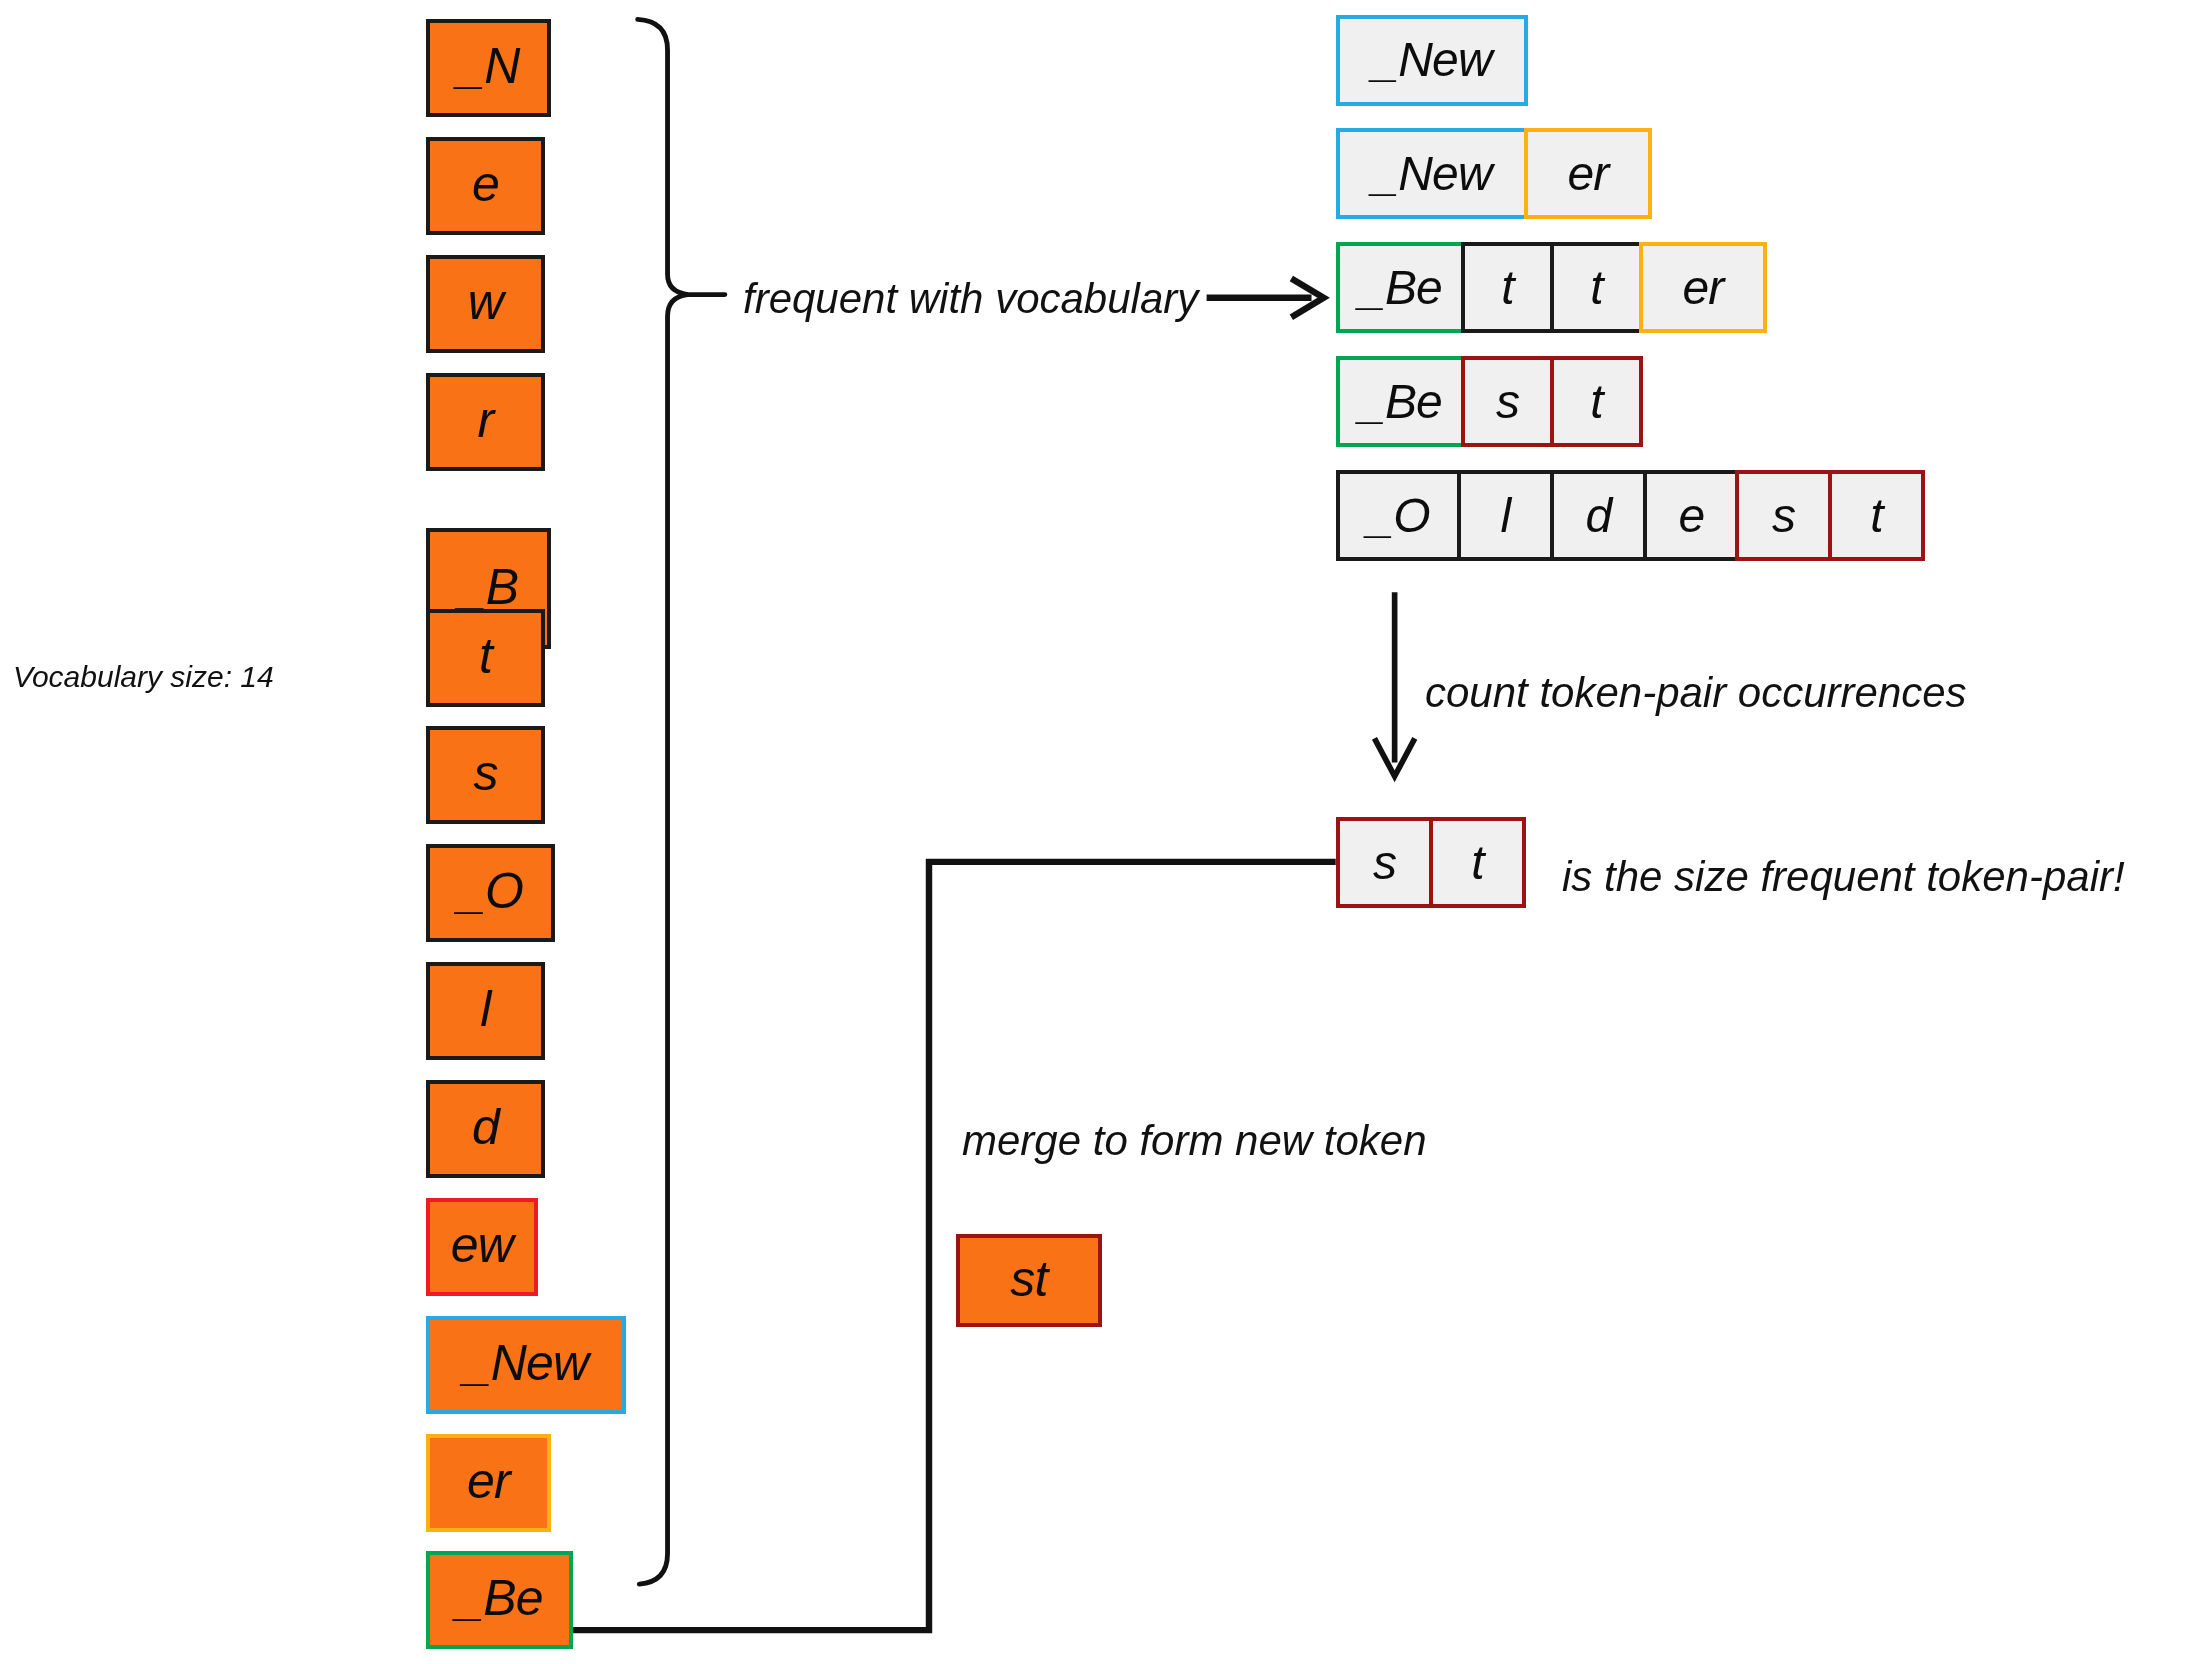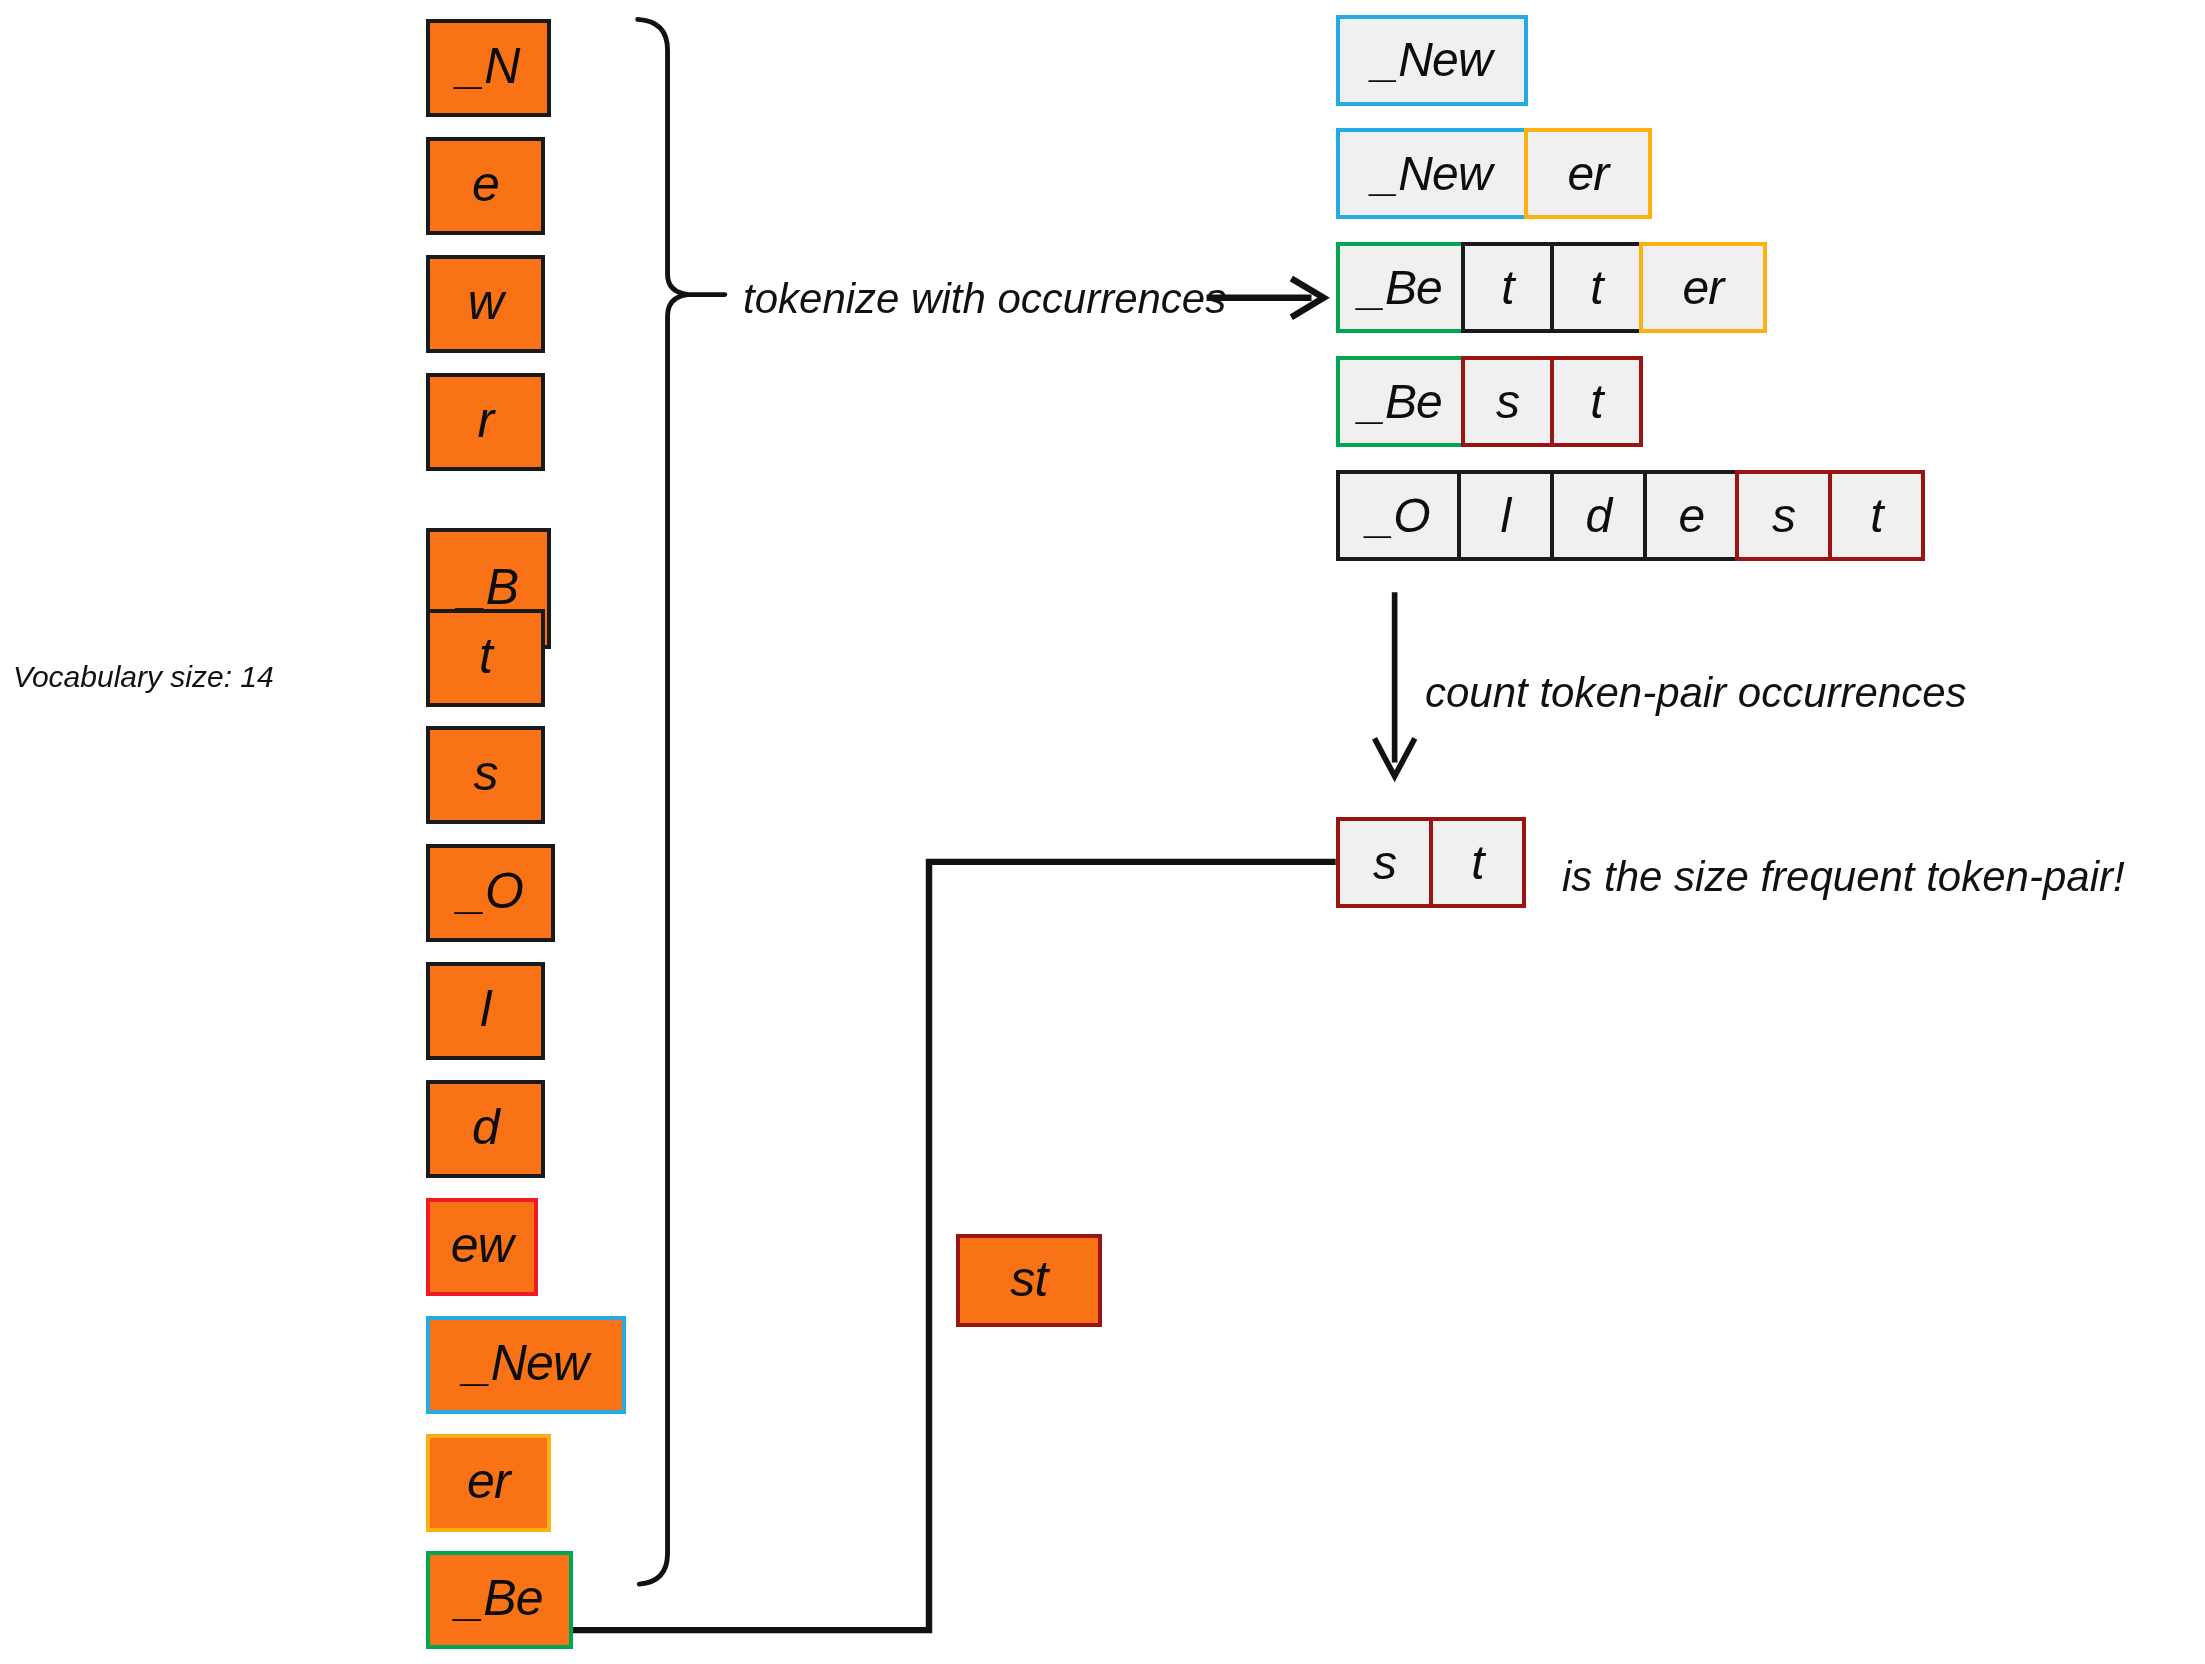--- a/index.html
+++ b/index.html
@@ -138,24 +138,25 @@
         <span>_New</span>
       </div>
       <div class="tok vocab-box" style="left: 426px; top: 1434px; width: 125px; height: 98px; border-color: rgb(251, 177, 18);">
         <span>er</span>
       </div>
       <div class="tok vocab-box" style="left: 426px; top: 1551px; width: 147px; height: 98px; border-color: rgb(0, 166, 81);">
         <span>_Be</span>
       </div>
     </div>
 
-  <div class="label" id="tokenize-label" style="left:743px; top:274px;">tokenize with occurrences</div>
+  <div class="label" id="tokenize-label" style="left:743px; top:274px;">frequent with vocabulary</div>
 
   <div class="label" id="count-label" style="left:1425px; top:668px;">count token-pair occurrences</div>
 
+  <div class="label" id="merge-label-1" style="left:962px; top:1116px;">merge to form new token</div>
 
   <div id="seq-area">
       <div class="cell" style="left: 1336px; top: 14.5px; width: 192px; height: 91px; border-color: rgb(37, 170, 225);">
         <span>_New</span>
       </div>
       <div class="cell" style="left: 1336px; top: 128px; width: 192px; height: 91px; border-color: rgb(37, 170, 225);">
         <span>_New</span>
       </div>
       <div class="cell" style="left: 1524px; top: 128px; width: 128px; height: 91px; border-color: rgb(251, 177, 18);">
         <span>er</span>

